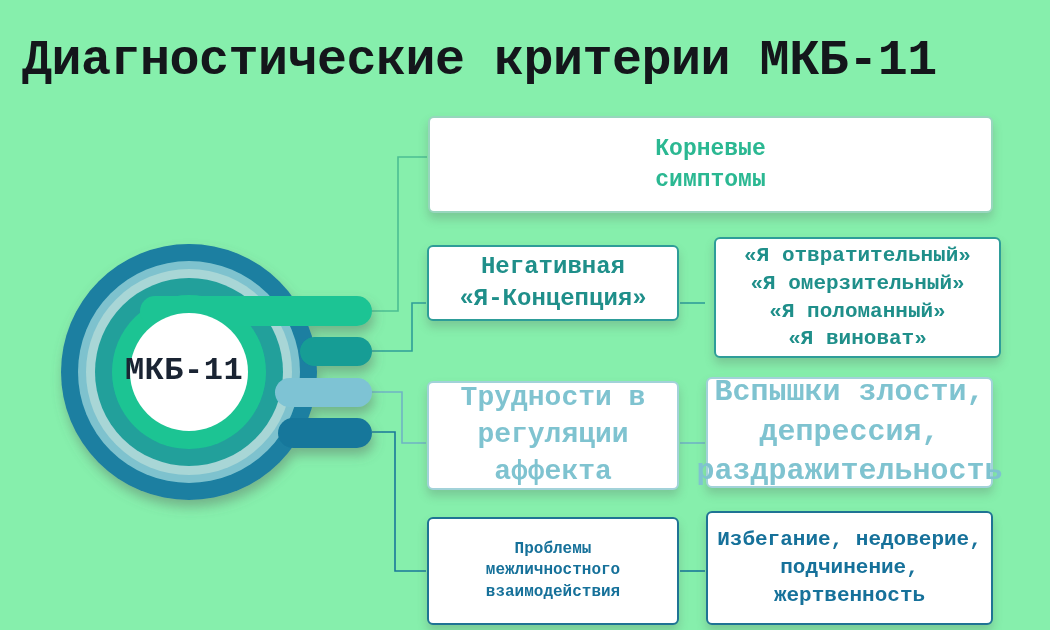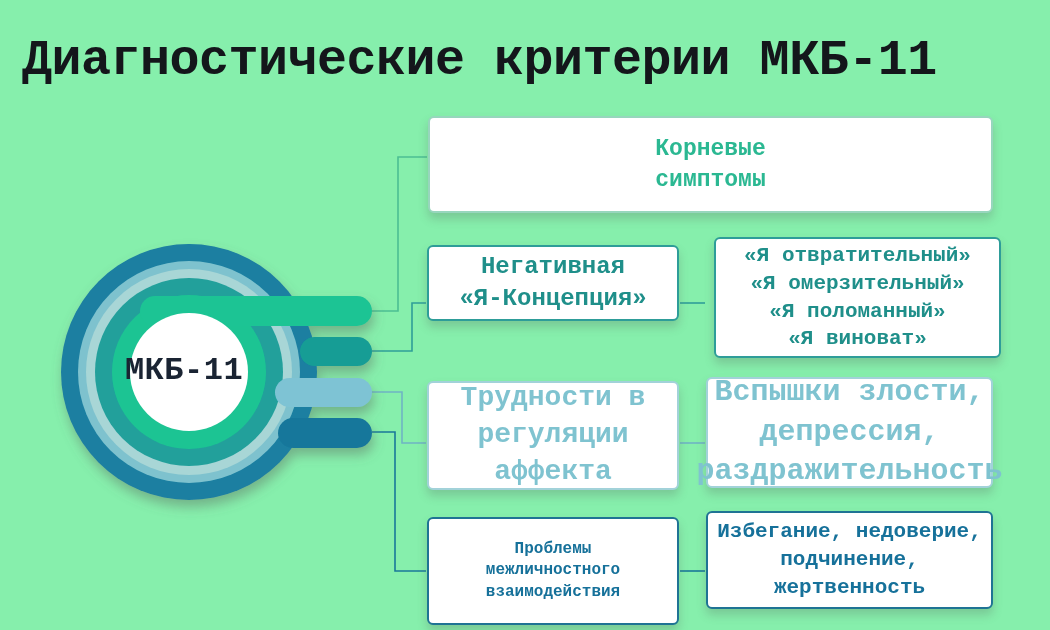--- a/index.html
+++ b/index.html
@@ -57,21 +57,21 @@
     white-space: pre-line;
     line-height: 1.32;
   }
 
   .node-root         { left: 428px; top: 116px; width: 565px; height: 97px;  font-size: 23px; }
   .node-negative-l   { left: 427px; top: 245px; width: 252px; height: 76px; font-size: 24px; }
   .node-negative-r   { left: 706px; top: 237px; width: 287px; height: 121px; font-size: 21px; margin-left: 8px; }
   .node-affect-l     { left: 427px; top: 381px; width: 252px; height: 109px; font-size: 28px; }
   .node-affect-r     { left: 706px; top: 377px; width: 287px; height: 111px; font-size: 30px; }
   .node-interpers-l  { left: 427px; top: 517px; width: 252px; height: 108px; font-size: 16px; }
-  .node-interpers-r  { left: 706px; top: 511px; width: 287px; height: 98px; font-size: 21px; }
+  .node-interpers-r  { left: 706px; top: 511px; width: 287px; height: 114px; font-size: 21px; }
 </style>
 </head>
 <body>
 
 <div class="canvas" style="background-color: #86efac; font-family: Liberation Mono, monospace;">
 
   <div class="page-title" style="color: rgb(20, 22, 27);">Диагностические критерии МКБ-11</div>
 
   <svg class="diagram-svg" viewBox="0 0 1050 630">
     <defs>

